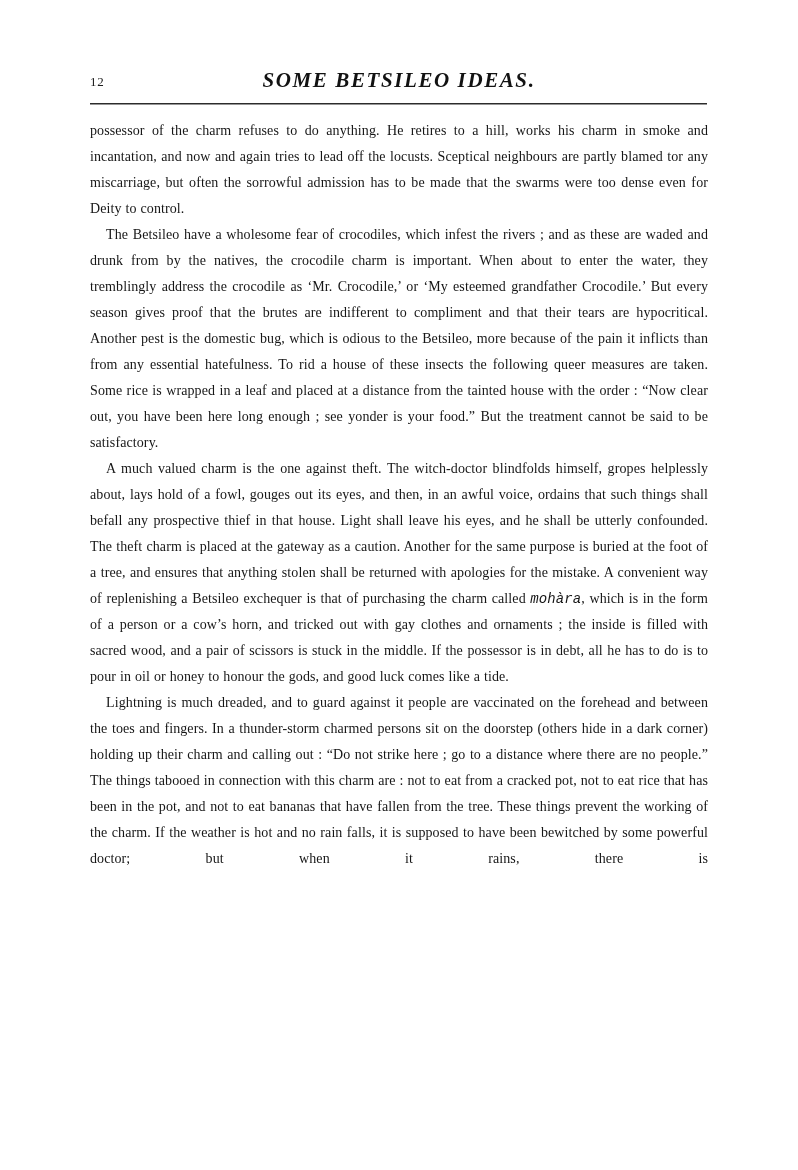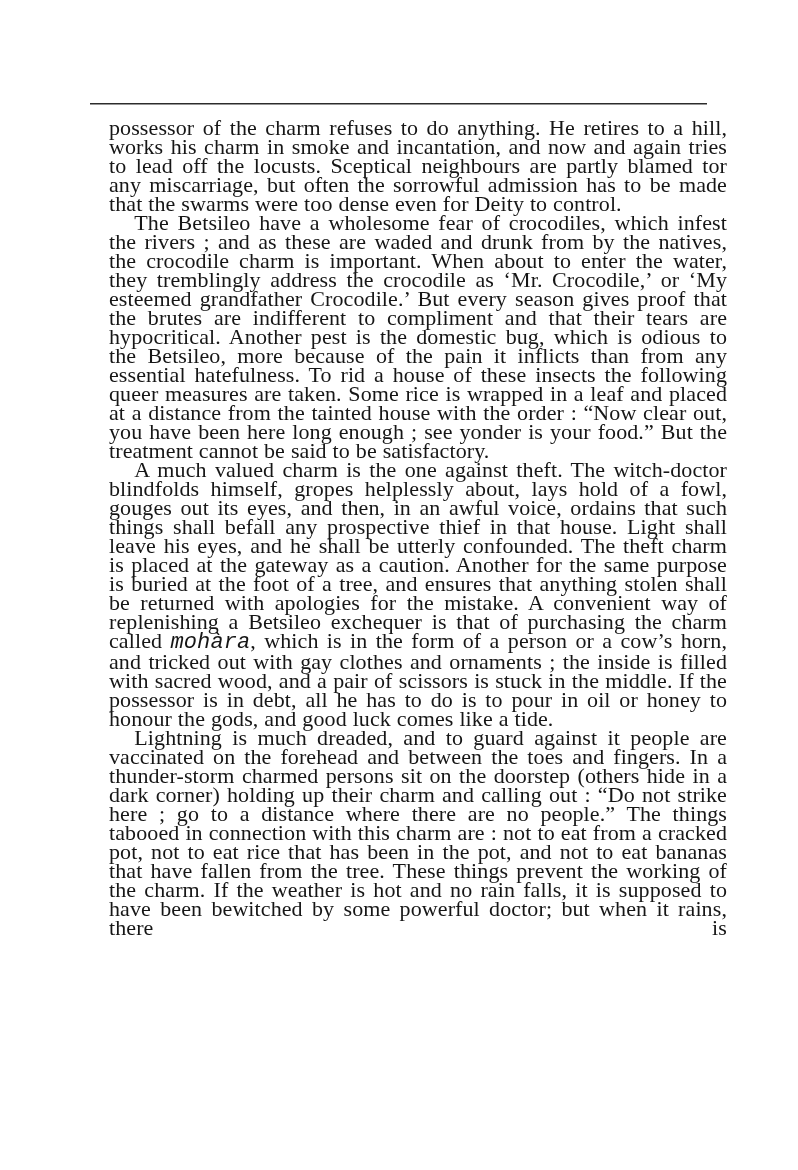--- a/index.html
+++ b/index.html
@@ -68,28 +68,27 @@
     height: 0.6px;
     background: #8d8d8d;
   }
 
   
   .textblock {
     position: absolute;
     left: 90px;
     top: 118px;
     width: 618px;
-    font-size: 22px;
-    line-height: 19px;
+    font-size: 14px;
+    line-height: 26px;
     text-align: justify;
     text-justify: inter-word;
     letter-spacing: 0.1px;
     word-spacing: 0.3px;
     color: #161616;
-    margin-left: 19px;
   }
   .textblock p {
     margin: 0;
     text-indent: 0;
   }
   .textblock p.ind {
     text-indent: 1.15em;
   }
   .textblock p:last-child {
     text-align: justify;
@@ -103,20 +102,24 @@
     content: "";
     display: inline-block;
     width: 100%;
   }
 </style>
 </head>
 <body>
 
 <div class="page">
 
+  <div class="runhead">
+    <span class="folio">12</span>
+    <span class="runtitle">SOME BETSILEO IDEAS.</span>
+  </div>
 
   <div class="rule"></div>
 
   <div class="textblock">
 
     <p>possessor of the charm refuses to do anything.  He retires to a hill, works his charm in smoke and incantation, and now and again tries to lead off the locusts.  Sceptical neighbours are partly blamed tor any miscarriage, but often the sorrowful admission has to be made that the swarms were too dense even for Deity to control.</p>
 
     <p class="ind">The Betsileo have a wholesome fear of crocodiles, which infest the rivers ; and as these are waded and drunk from by the natives, the crocodile charm is important.  When about to enter the water, they tremblingly address the crocodile as ‘Mr. Crocodile,’ or ‘My esteemed grandfather Crocodile.’  But every season gives proof that the brutes are indifferent to compliment and that their tears are hypocritical.  Another pest is the domestic bug, which is odious to the Betsileo, more because of the pain it inflicts than from any essential hatefulness.  To rid a house of these insects the following queer measures are taken.  Some rice is wrapped in a leaf and placed at a distance from the tainted house with the order :  “Now clear out, you have been here long enough ; see yonder is your food.”  But the treatment cannot be said to be satisfactory.</p>
 
     <p class="ind"><span>A much valued charm is the one against theft.  The witch-doctor blindfolds himself, gropes helplessly about, lays hold of a fowl, gouges out its eyes, and then, in an awful voice, ordains that such things shall befall any prospective thief in that house.  Light shall leave his eyes, and he shall be utterly confounded.  The theft charm is placed at the gateway as a caution.  Another for the same purpose is buried at the foot of a tree, and ensures that anything stolen shall be returned with apologies for the mistake.  A convenient way of replenishing a Betsileo exchequer is that of purchasing the charm called </span><span class="it">mohàra</span><span>, which is in the form of a person or a cow’s horn, and tricked out with gay clothes and ornaments ; the inside is filled with sacred wood, and a pair of scissors is stuck in the middle.  If the possessor is in debt, all he has to do is to pour in oil or honey to honour the gods, and good luck comes like a tide.</span></p>

